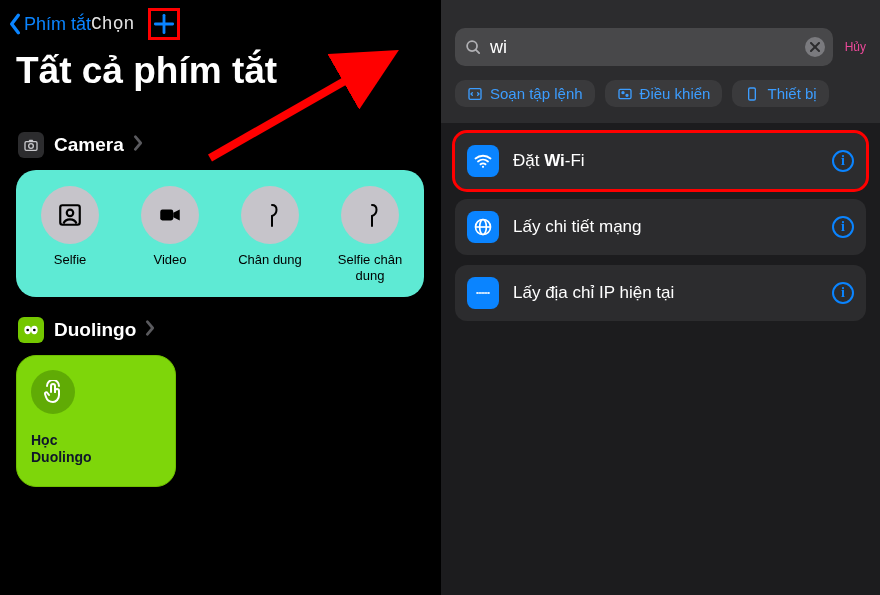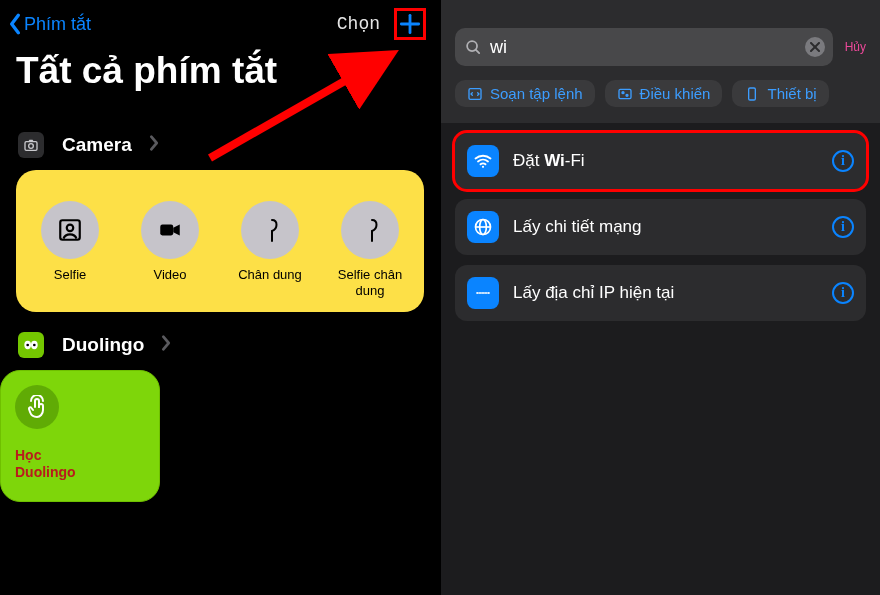--- a/index.html
+++ b/index.html
@@ -9,21 +9,21 @@
     display: flex;
     overflow: hidden;
     position: relative;
   }
   .pane { height: 595px; position: relative; overflow: hidden; }
   .pane-left  { width: 440px; background: #000; }
   .pane-right { width: 440px; background: #1c1c1e; border-left: 1px solid #000; }
 
   
   .nav {
-    display: flex; align-items: center; justify-content: space-between;
+    display: flex; align-items: center; justify-content: flex-start;
     padding: 8px 14px 4px 8px;
   }
   .back {
     display: flex; align-items: center; gap: 2px;
     color: #0a84ff; font-size: 18px;
   }
   .back svg { width: 14px; height: 22px; }
   .nav-right { display: flex; align-items: center; gap: 14px; }
   .select-txt { color: #e5e5e5; font-size: 18px; font-family: Liberation Mono, monospace; }
   .plus-box {
@@ -39,52 +39,52 @@
 
   .search-left {
     margin: 0 16px; height: 38px; border-radius: 10px;
     background: #1c1c1e; display:flex; align-items:center; gap:8px;
     padding: 0 10px;
   }
   .search-left svg { width:17px; height:17px; color:#8e8e93; }
   .search-left span { color:#8e8e93; font-size:17px; }
 
   .section-row {
-    display:flex; align-items:center; gap:18px;
+    display:flex; align-items:center; gap:10px;
     padding: 30px 0 12px 18px;
   }
   .section-row.tight { padding-top:20px; }
   .sec-icon {
     width:26px; height:26px; border-radius:6px;
     background:#2c2c2e; display:flex; align-items:center; justify-content:center;
   }
   .sec-title { color:#fff; font-weight:600; font-size:19px; }
   .chev { color:#5a5a5e; margin-left:-2px; }
 
   .card {
-    margin: 0 16px; background:#fde047; border-radius:20px;
-    display:flex; justify-content: space-around; padding: 31px 4px 12px 4px;
+    margin: 0 16px; background:#5eead4; border-radius:20px;
+    display:flex; justify-content: space-around; padding: 16px 4px 12px 4px;
   }
   .tile { display:flex; flex-direction:column; align-items:center; width:92px; }
   .tile .circle {
     width:58px; height:58px; border-radius:50%;
     background:#c6c4ca; display:flex; align-items:center; justify-content:center;
     color:#000;
   }
   .tile .lbl { color:#000; font-size:13px; margin-top:8px; text-align:center; line-height:1.25; min-height:32px; }
 
   .duo-icon {
     width:26px; height:26px; border-radius:6px; background:#74c700;
     display:flex; align-items:center; justify-content:center; font-size:14px;
   }
 
   .green-card {
-    margin: 0 0; width:160px; height:132px; background:#7ed60a;
+    margin: 0 16px; width:160px; height:132px; background:#7ed60a;
     border:1px solid #6fbf00; border-radius:20px;
-    padding:14px 14px; color:#b91c1c;
+    padding:14px 14px; color:#0f172a;
   }
   .green-circle {
     width:44px; height:44px; border-radius:50%;
     background: rgba(60,120,0,.45);
     display:flex; align-items:center; justify-content:center;
   }
   .green-card .gl { font-size:14px; font-weight:600; margin-top:18px; line-height:1.25; }
 
   
   .top-right {

